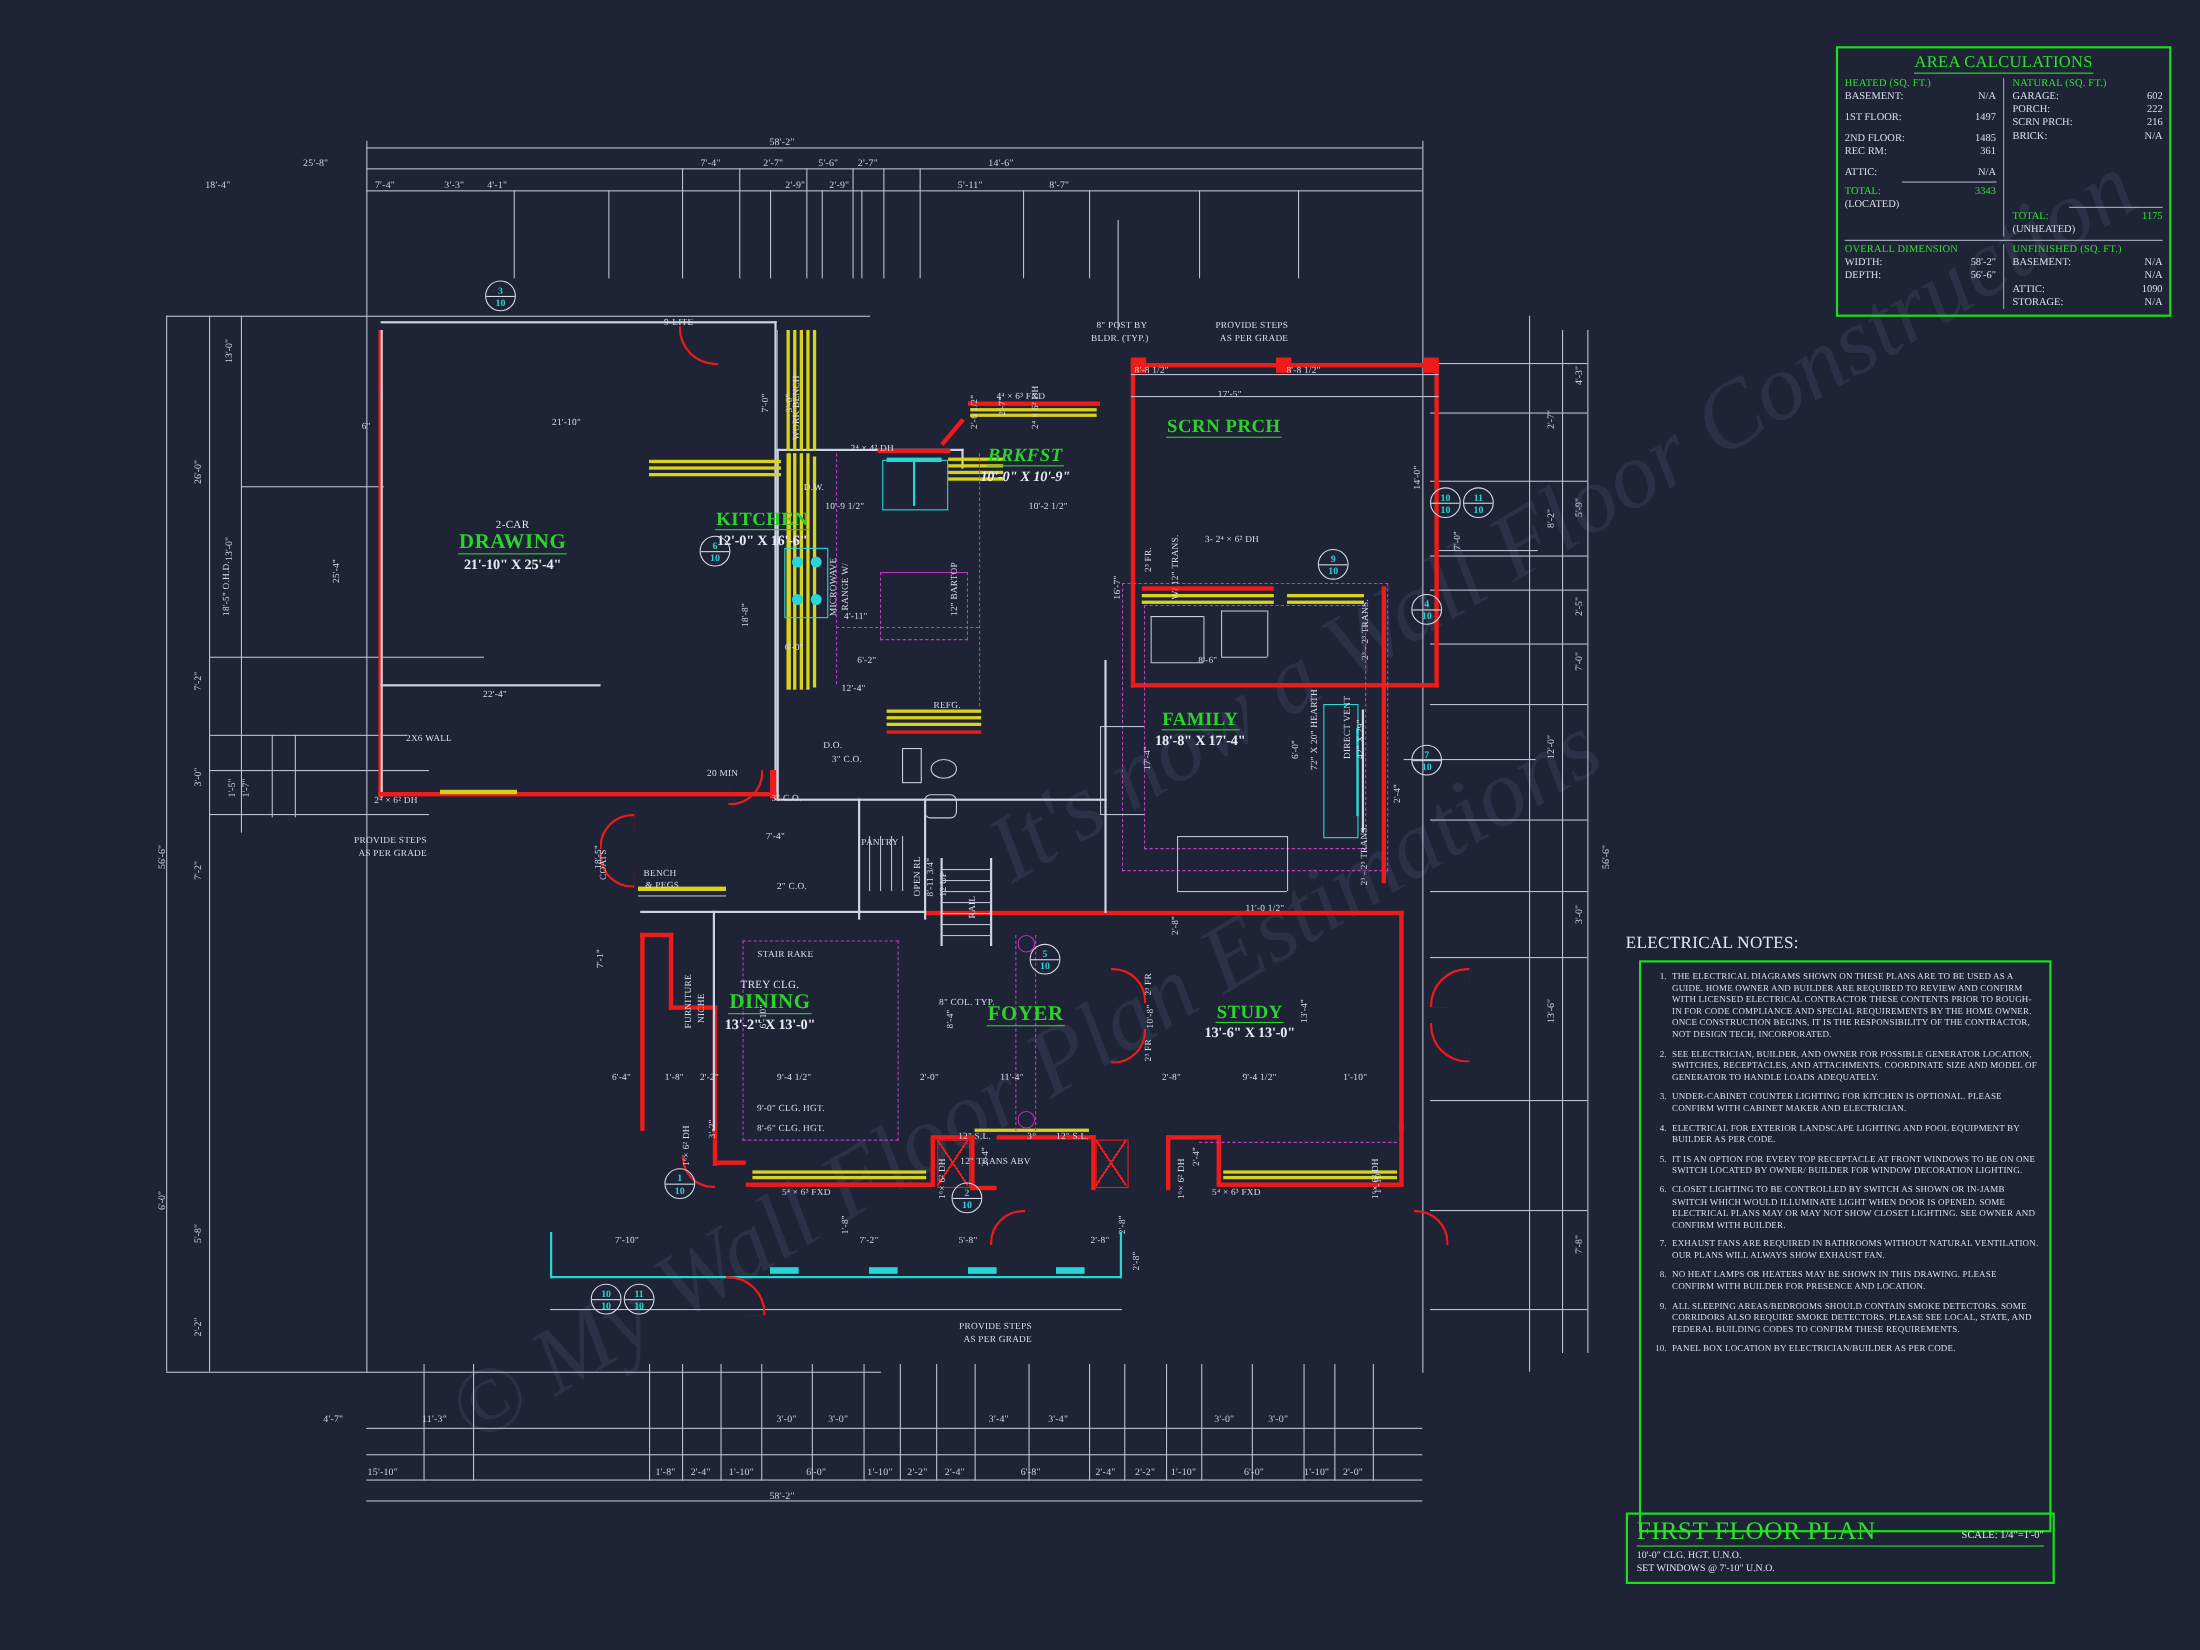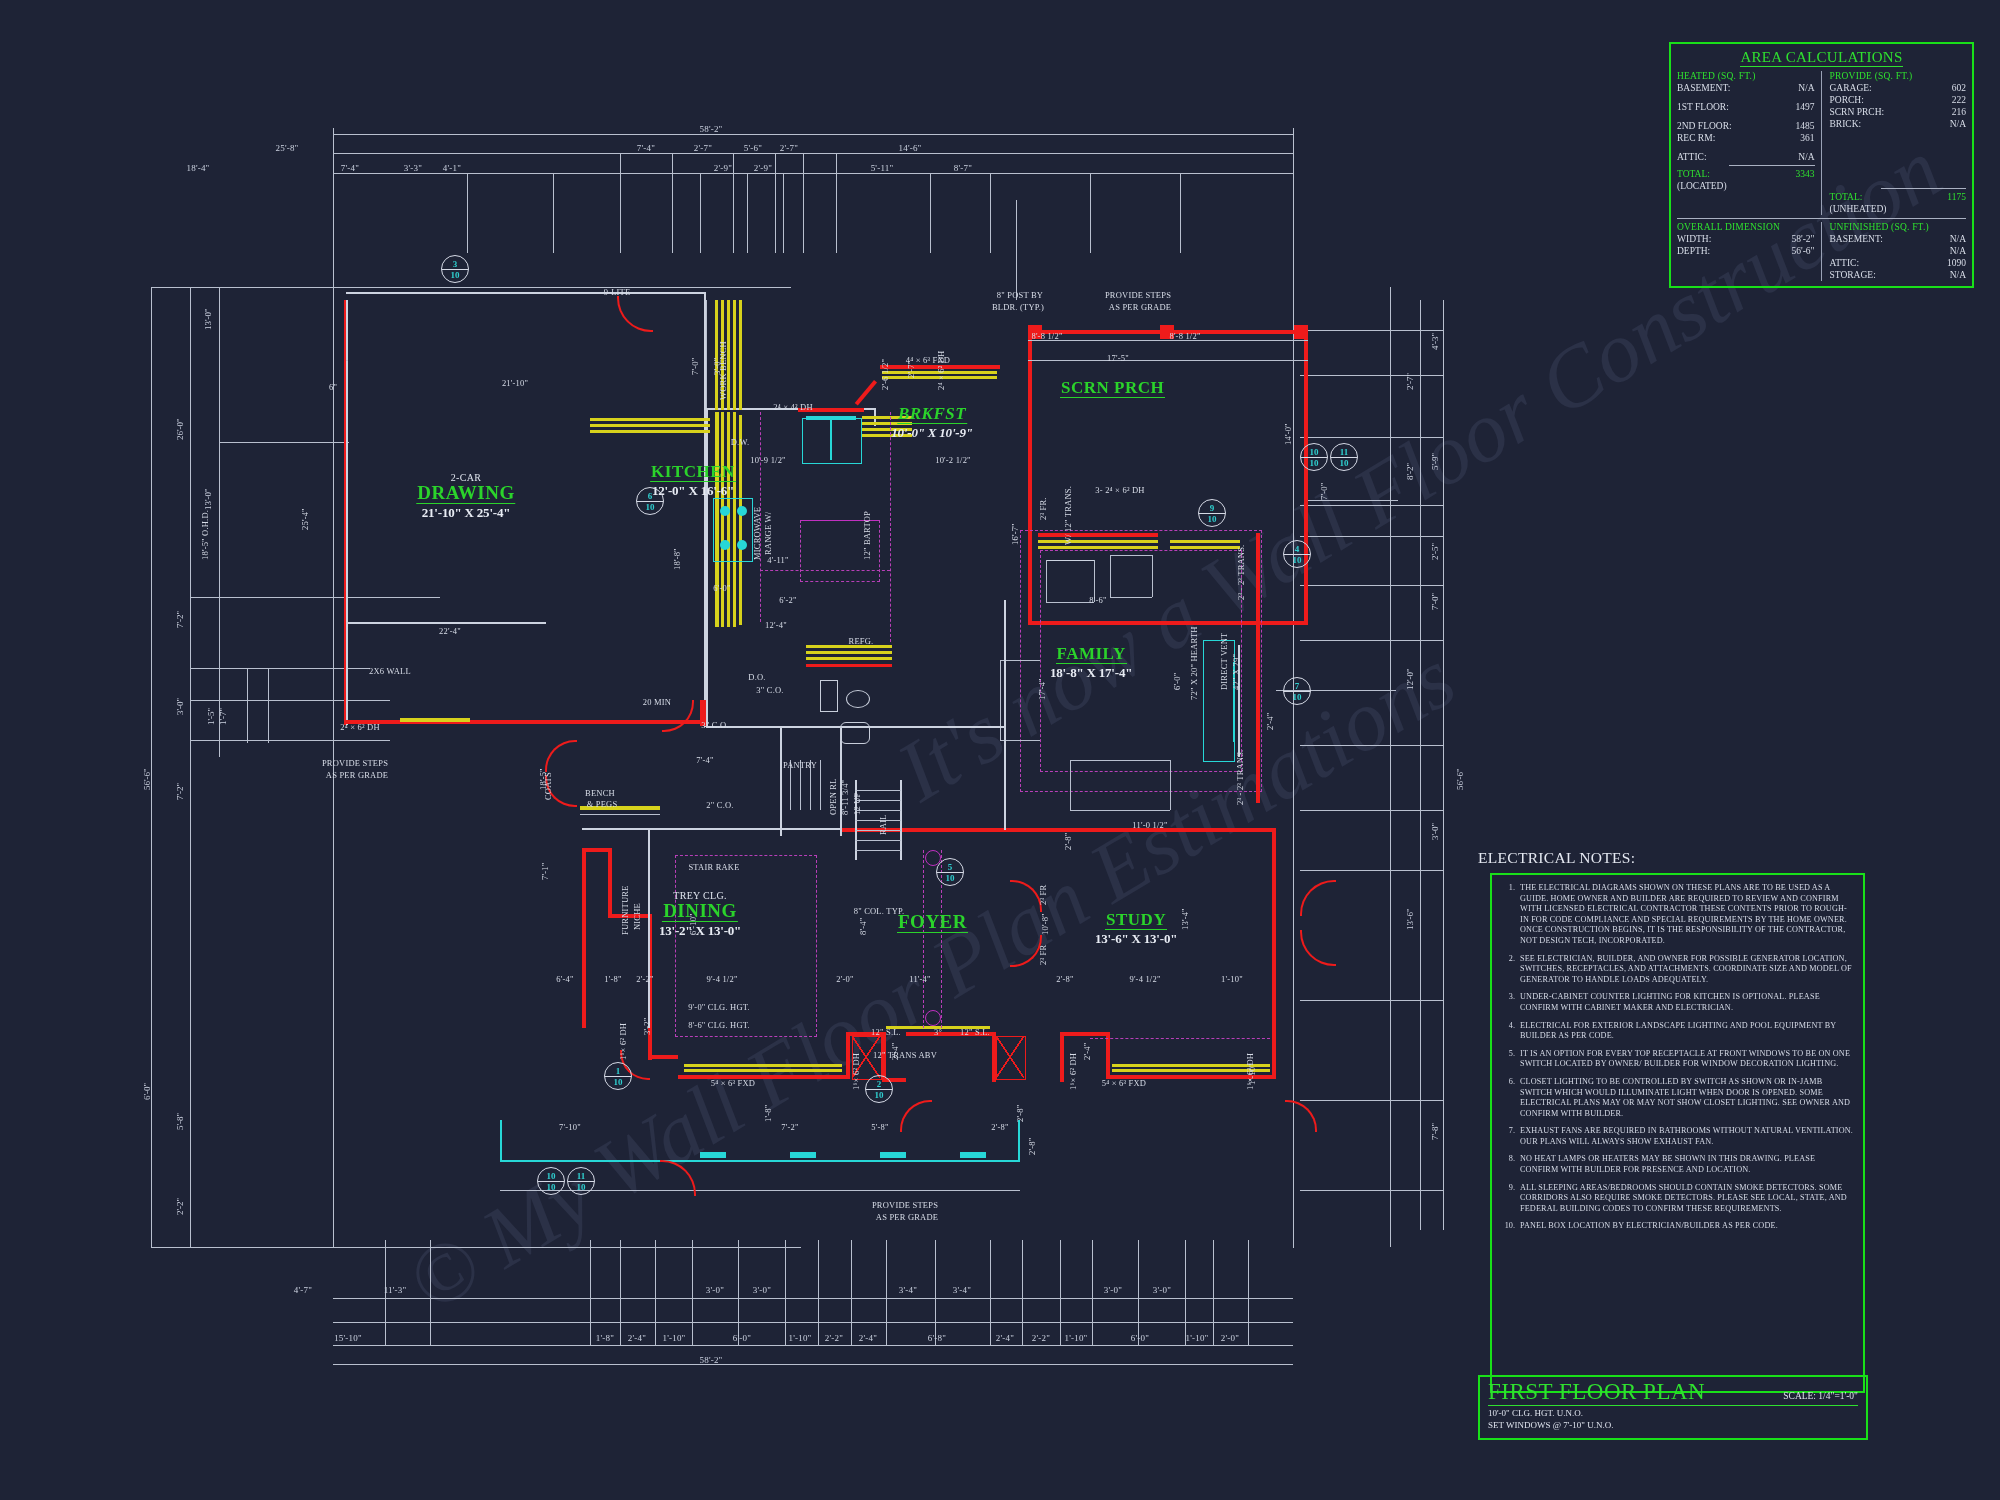--- a/index.html
+++ b/index.html
@@ -697,21 +697,21 @@
         <div class="arule"></div>
         <div class="arow g">
           <span>TOTAL:</span>
           <span>3343</span>
         </div>
         <div class="arow">
             <span>(LOCATED)</span>
           </div>
       </div>
       <div class="acol right">
-        <div class="ahdr">PROVIDE (SQ. FT.)</div>
+        <div class="ahdr">NATURAL (SQ. FT.)</div>
         <div id="unheatedRows">
             <div class="arow">
               <span>GARAGE:</span>
               <span>602</span>
             </div>
             <div class="arow">
               <span>PORCH:</span>
               <span>222</span>
             </div>
             <div class="arow">

